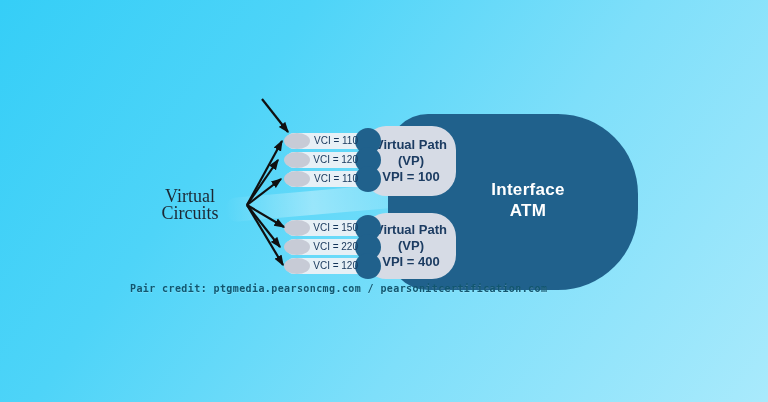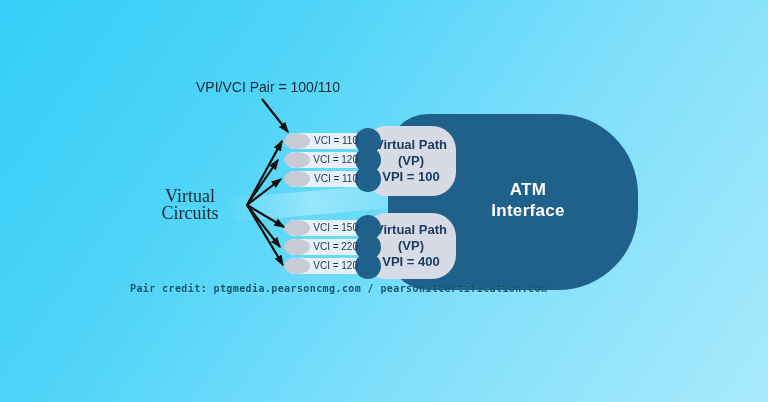--- a/index.html
+++ b/index.html
@@ -63,22 +63,22 @@
 </style>
 </head>
 <body>
 
 <div id="canvas">
 
   <div class="streak"></div>
 
   <div class="atm-body"></div>
   <div class="atm-label">
+    <div>Interface</div>
     <div>ATM</div>
-    <div>Interface</div>
   </div>
 
   <div class="vp-capsule top">
     <div class="vp-line">Virtual Path</div>
     <div class="vp-line">(VP)</div>
     <div class="vp-line">VPI = 100</div>
   </div>
 
   <div class="vp-capsule bottom">
     <div class="vp-line">Virtual Path</div>
@@ -105,21 +105,20 @@
   <div class="vc-ellipse" style="top:220px"></div>
   <div class="vc-ellipse" style="top:239px"></div>
   <div class="vc-ellipse" style="top:258px"></div>
   <div class="vp-disc" style="top:215px"></div>
   <div class="vp-disc" style="top:234px"></div>
   <div class="vp-disc" style="top:253px"></div>
   <div class="vci-label" style="top:222px">VCI = 150</div>
   <div class="vci-label" style="top:241px">VCI = 220</div>
   <div class="vci-label" style="top:260px">VCI = 120</div>
 
-  <div class="pair-label">VPI/VCI Pair = 100/110</div>
   <div class="vc-label">
     <div>Virtual Circuits</div>
   </div>
 
   <svg class="arrows" width="768" height="402" viewBox="0 0 768 402">
     <defs>
       <marker id="ah" viewBox="0 0 8 6" markerWidth="5" markerHeight="4.5" refX="7" refY="3" orient="auto">
         <path d="M0,0 L8,3 L0,6 Z" fill="#101010"></path>
       </marker>
     </defs>

